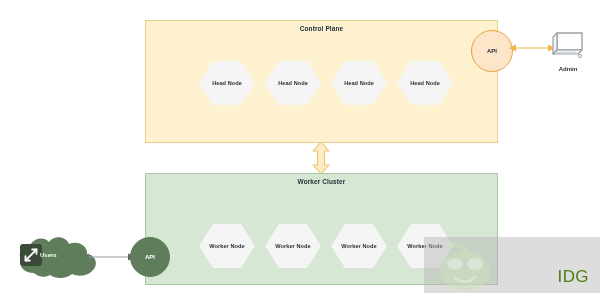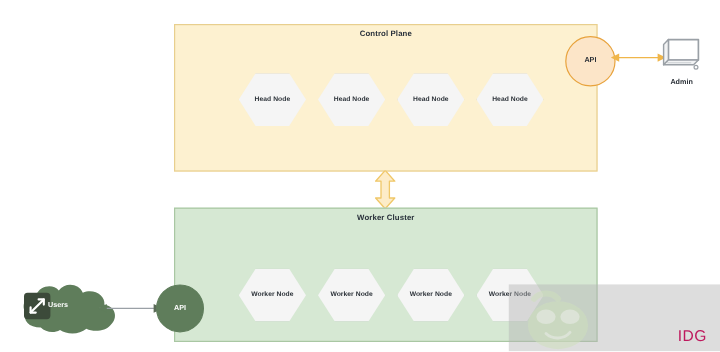--- a/index.html
+++ b/index.html
@@ -171,22 +171,22 @@
     left: 424px;
     top: 237px;
     width: 176px;
     height: 56px;
     background: rgba(180,180,180,0.45);
   }
   #idg-text {
     position: absolute;
     right: 11px;
     bottom: 6px;
-    font-size: 13px;
-    color: #be185d;
+    font-size: 17px;
+    color: #4d7c0f;
     letter-spacing: 0.4px;
     text-align: center;
   }
   #idg-mark {
     position: absolute;
     left: 0px;
     top: 0px;
     width: 82px;
     height: 56px;
     opacity: 0.55;

